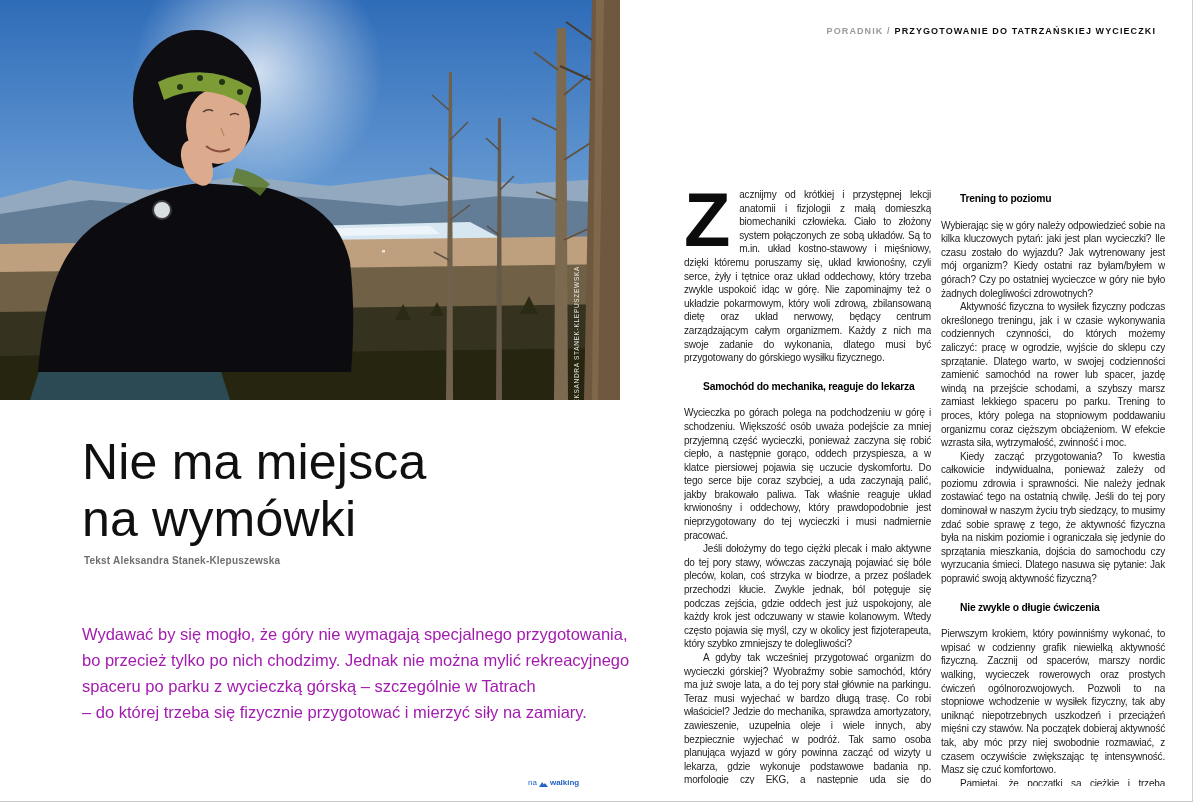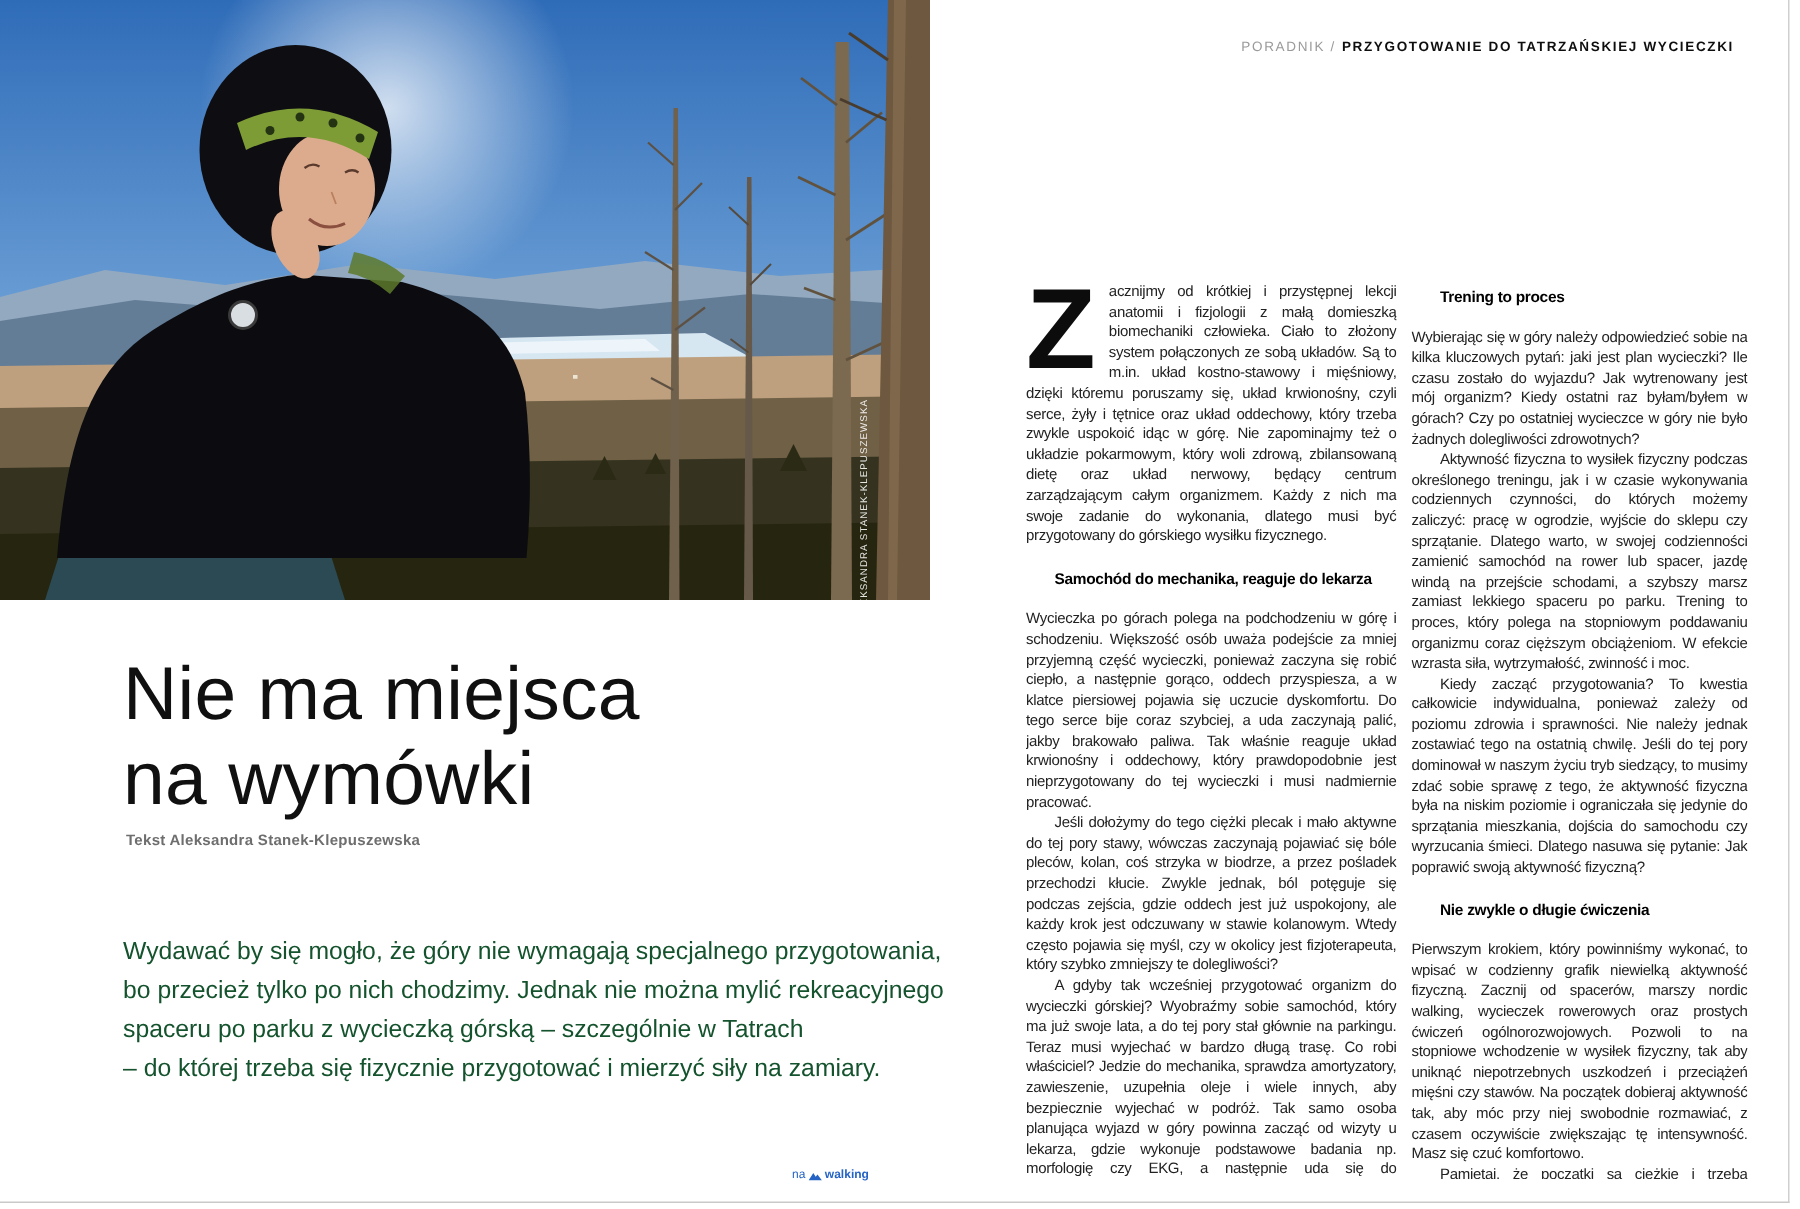--- a/index.html
+++ b/index.html
@@ -10,30 +10,30 @@
   .photo{position:absolute;left:0;top:0;width:620px;height:400px;overflow:hidden;}
   .photo svg{display:block;}
   .photo-credit{position:absolute;right:40px;top:266px;writing-mode:vertical-rl;
     transform:rotate(180deg);font-size:6.5px;letter-spacing:.7px;
     color:rgba(255,255,255,.88);white-space:nowrap;}
   .title{position:absolute;left:82px;top:434px;margin:0;font-size:50px;line-height:57px;
     font-weight:400;letter-spacing:.2px;color:#101010;white-space:pre-line;}
   .byline{position:absolute;left:84px;top:555px;font-size:10px;font-weight:700;
     color:#6e6e6e;letter-spacing:.2px;}
   .intro{position:absolute;left:82px;top:621px;width:565px;margin:0;font-size:16.5px;
-    line-height:26px;color:#14532d;white-space:pre-line;}
+    line-height:26px;color:#a21caf;white-space:pre-line;}
   .logo{position:absolute;left:510px;top:778px;font-size:8px;color:#2563c4;
     display:flex;align-items:center;gap:2px;line-height:10px;margin-left:18px;}
   .logo b{font-weight:700;}
   .logo svg{display:block;}
 
   
   .kicker{position:absolute;left:660px;top:26px;width:496px;text-align:right;
     font-size:9px;letter-spacing:1.1px;font-weight:700;}
-  .kicker-light{color:#9a9a9a;font-weight:400;margin-right:4px;}
+  .kicker-light{color:#9a9a9a;font-weight:700;margin-right:4px;}
   .kicker-bold{color:#0e0e0e;}
   .col{position:absolute;top:188px;font-size:10px;line-height:13.6px;
     letter-spacing:-0.02em;color:#222;text-align:justify;height:596px;overflow:hidden;}
   .col1{left:684px;width:247px;}
   .col2{left:941px;width:224px;top:190px;}
   .para{margin:0;text-indent:19px;}
   .para.noindent{text-indent:0;}
   .dropcap{float:left;font-size:76px;line-height:55px;font-weight:700;color:#0c0c0c;
     margin:4px 9px 0 0;}
   .sec-head{margin:15px 0 13px;font-size:10.3px;font-weight:700;color:#000;
@@ -174,21 +174,21 @@
 
     <div class="col col1">
       <p class="para noindent"><span class="dropcap">Z</span><span>acznijmy od krótkiej i przystępnej lekcji anatomii i fizjologii z małą domieszką biomechaniki człowieka. Ciało to złożony system połączonych ze sobą układów. Są to m.in. układ kostno-stawowy i mięśniowy, dzięki któremu poruszamy się, układ krwionośny, czyli serce, żyły i tętnice oraz układ oddechowy, który trzeba zwykle uspokoić idąc w górę. Nie zapominajmy też o układzie pokarmowym, który woli zdrową, zbilansowaną dietę oraz układ nerwowy, będący centrum zarządzającym całym organizmem. Każdy z nich ma swoje zadanie do wykonania, dlatego musi być przygotowany do górskiego wysiłku fizycznego.</span></p>
       <h2 class="sec-head">Samochód do mechanika, reaguje do lekarza</h2>
       <p class="para noindent">Wycieczka po górach polega na podchodzeniu w górę i schodzeniu. Większość osób uważa podejście za mniej przyjemną część wycieczki, ponieważ zaczyna się robić ciepło, a następnie gorąco, oddech przyspiesza, a w klatce piersiowej pojawia się uczucie dyskomfortu. Do tego serce bije coraz szybciej, a uda zaczynają palić, jakby brakowało paliwa. Tak właśnie reaguje układ krwionośny i oddechowy, który prawdopodobnie jest nieprzygotowany do tej wycieczki i musi nadmiernie pracować.</p>
       <p class="para">Jeśli dołożymy do tego ciężki plecak i mało aktywne do tej pory stawy, wówczas zaczynają pojawiać się bóle pleców, kolan, coś strzyka w biodrze, a przez pośladek przechodzi kłucie. Zwykle jednak, ból potęguje się podczas zejścia, gdzie oddech jest już uspokojony, ale każdy krok jest odczuwany w stawie kolanowym. Wtedy często pojawia się myśl, czy w okolicy jest fizjoterapeuta, który szybko zmniejszy te dolegliwości?</p>
       <p class="para">A gdyby tak wcześniej przygotować organizm do wycieczki górskiej? Wyobraźmy sobie samochód, który ma już swoje lata, a do tej pory stał głównie na parkingu. Teraz musi wyjechać w bardzo długą trasę. Co robi właściciel? Jedzie do mechanika, sprawdza amortyzatory, zawieszenie, uzupełnia oleje i wiele innych, aby bezpiecznie wyjechać w podróż. Tak samo osoba planująca wyjazd w góry powinna zacząć od wizyty u lekarza, gdzie wykonuje podstawowe badania np. morfologię czy EKG, a następnie uda się do fizjoterapeuty. Ten powinien sprawdzić możliwości stawów i mięśni oraz przekazać kilka cennych wskazówek adekwatnie do stopnia wytrenowania organizmu.</p>
     </div>
 
     <div class="col col2">
-      <h2 class="sec-head first">Trening to proces</h2>
+      <h2 class="sec-head first">Trening to poziomu</h2>
       <p class="para noindent">Wybierając się w góry należy odpowiedzieć sobie na kilka kluczowych pytań: jaki jest plan wycieczki? Ile czasu zostało do wyjazdu? Jak wytrenowany jest mój organizm? Kiedy ostatni raz byłam/byłem w górach? Czy po ostatniej wycieczce w góry nie było żadnych dolegliwości zdrowotnych?</p>
       <p class="para">Aktywność fizyczna to wysiłek fizyczny podczas określonego treningu, jak i w czasie wykonywania codziennych czynności, do których możemy zaliczyć: pracę w ogrodzie, wyjście do sklepu czy sprzątanie. Dlatego warto, w swojej codzienności zamienić samochód na rower lub spacer, jazdę windą na przejście schodami, a szybszy marsz zamiast lekkiego spaceru po parku. Trening to proces, który polega na stopniowym poddawaniu organizmu coraz cięższym obciążeniom. W efekcie wzrasta siła, wytrzymałość, zwinność i moc.</p>
       <p class="para">Kiedy zacząć przygotowania? To kwestia całkowicie indywidualna, ponieważ zależy od poziomu zdrowia i sprawności. Nie należy jednak zostawiać tego na ostatnią chwilę. Jeśli do tej pory dominował w naszym życiu tryb siedzący, to musimy zdać sobie sprawę z tego, że aktywność fizyczna była na niskim poziomie i ograniczała się jedynie do sprzątania mieszkania, dojścia do samochodu czy wyrzucania śmieci. Dlatego nasuwa się pytanie: Jak poprawić swoją aktywność fizyczną?</p>
       <h2 class="sec-head">Nie zwykle o długie ćwiczenia</h2>
       <p class="para noindent">Pierwszym krokiem, który powinniśmy wykonać, to wpisać w codzienny grafik niewielką aktywność fizyczną. Zacznij od spacerów, marszy nordic walking, wycieczek rowerowych oraz prostych ćwiczeń ogólnorozwojowych. Pozwoli to na stopniowe wchodzenie w wysiłek fizyczny, tak aby uniknąć niepotrzebnych uszkodzeń i przeciążeń mięśni czy stawów. Na początek dobieraj aktywność tak, aby móc przy niej swobodnie rozmawiać, z czasem oczywiście zwiększając tę intensywność. Masz się czuć komfortowo.</p>
       <p class="para">Pamiętaj, że początki są ciężkie i trzeba poświęcić kilka dobrych tygodni, ale od razu uspokajam: nie chodzi o codzienne długie treningi. Wystarczy ćwiczyć 2-3 razy po około 30-45 min, a w pozostałe dni raptem 15-20-minutowe wstawki ogólnorozwojowe. To już znacznie poprawi kondycję.</p>
 
     </div>
   </section>
 

